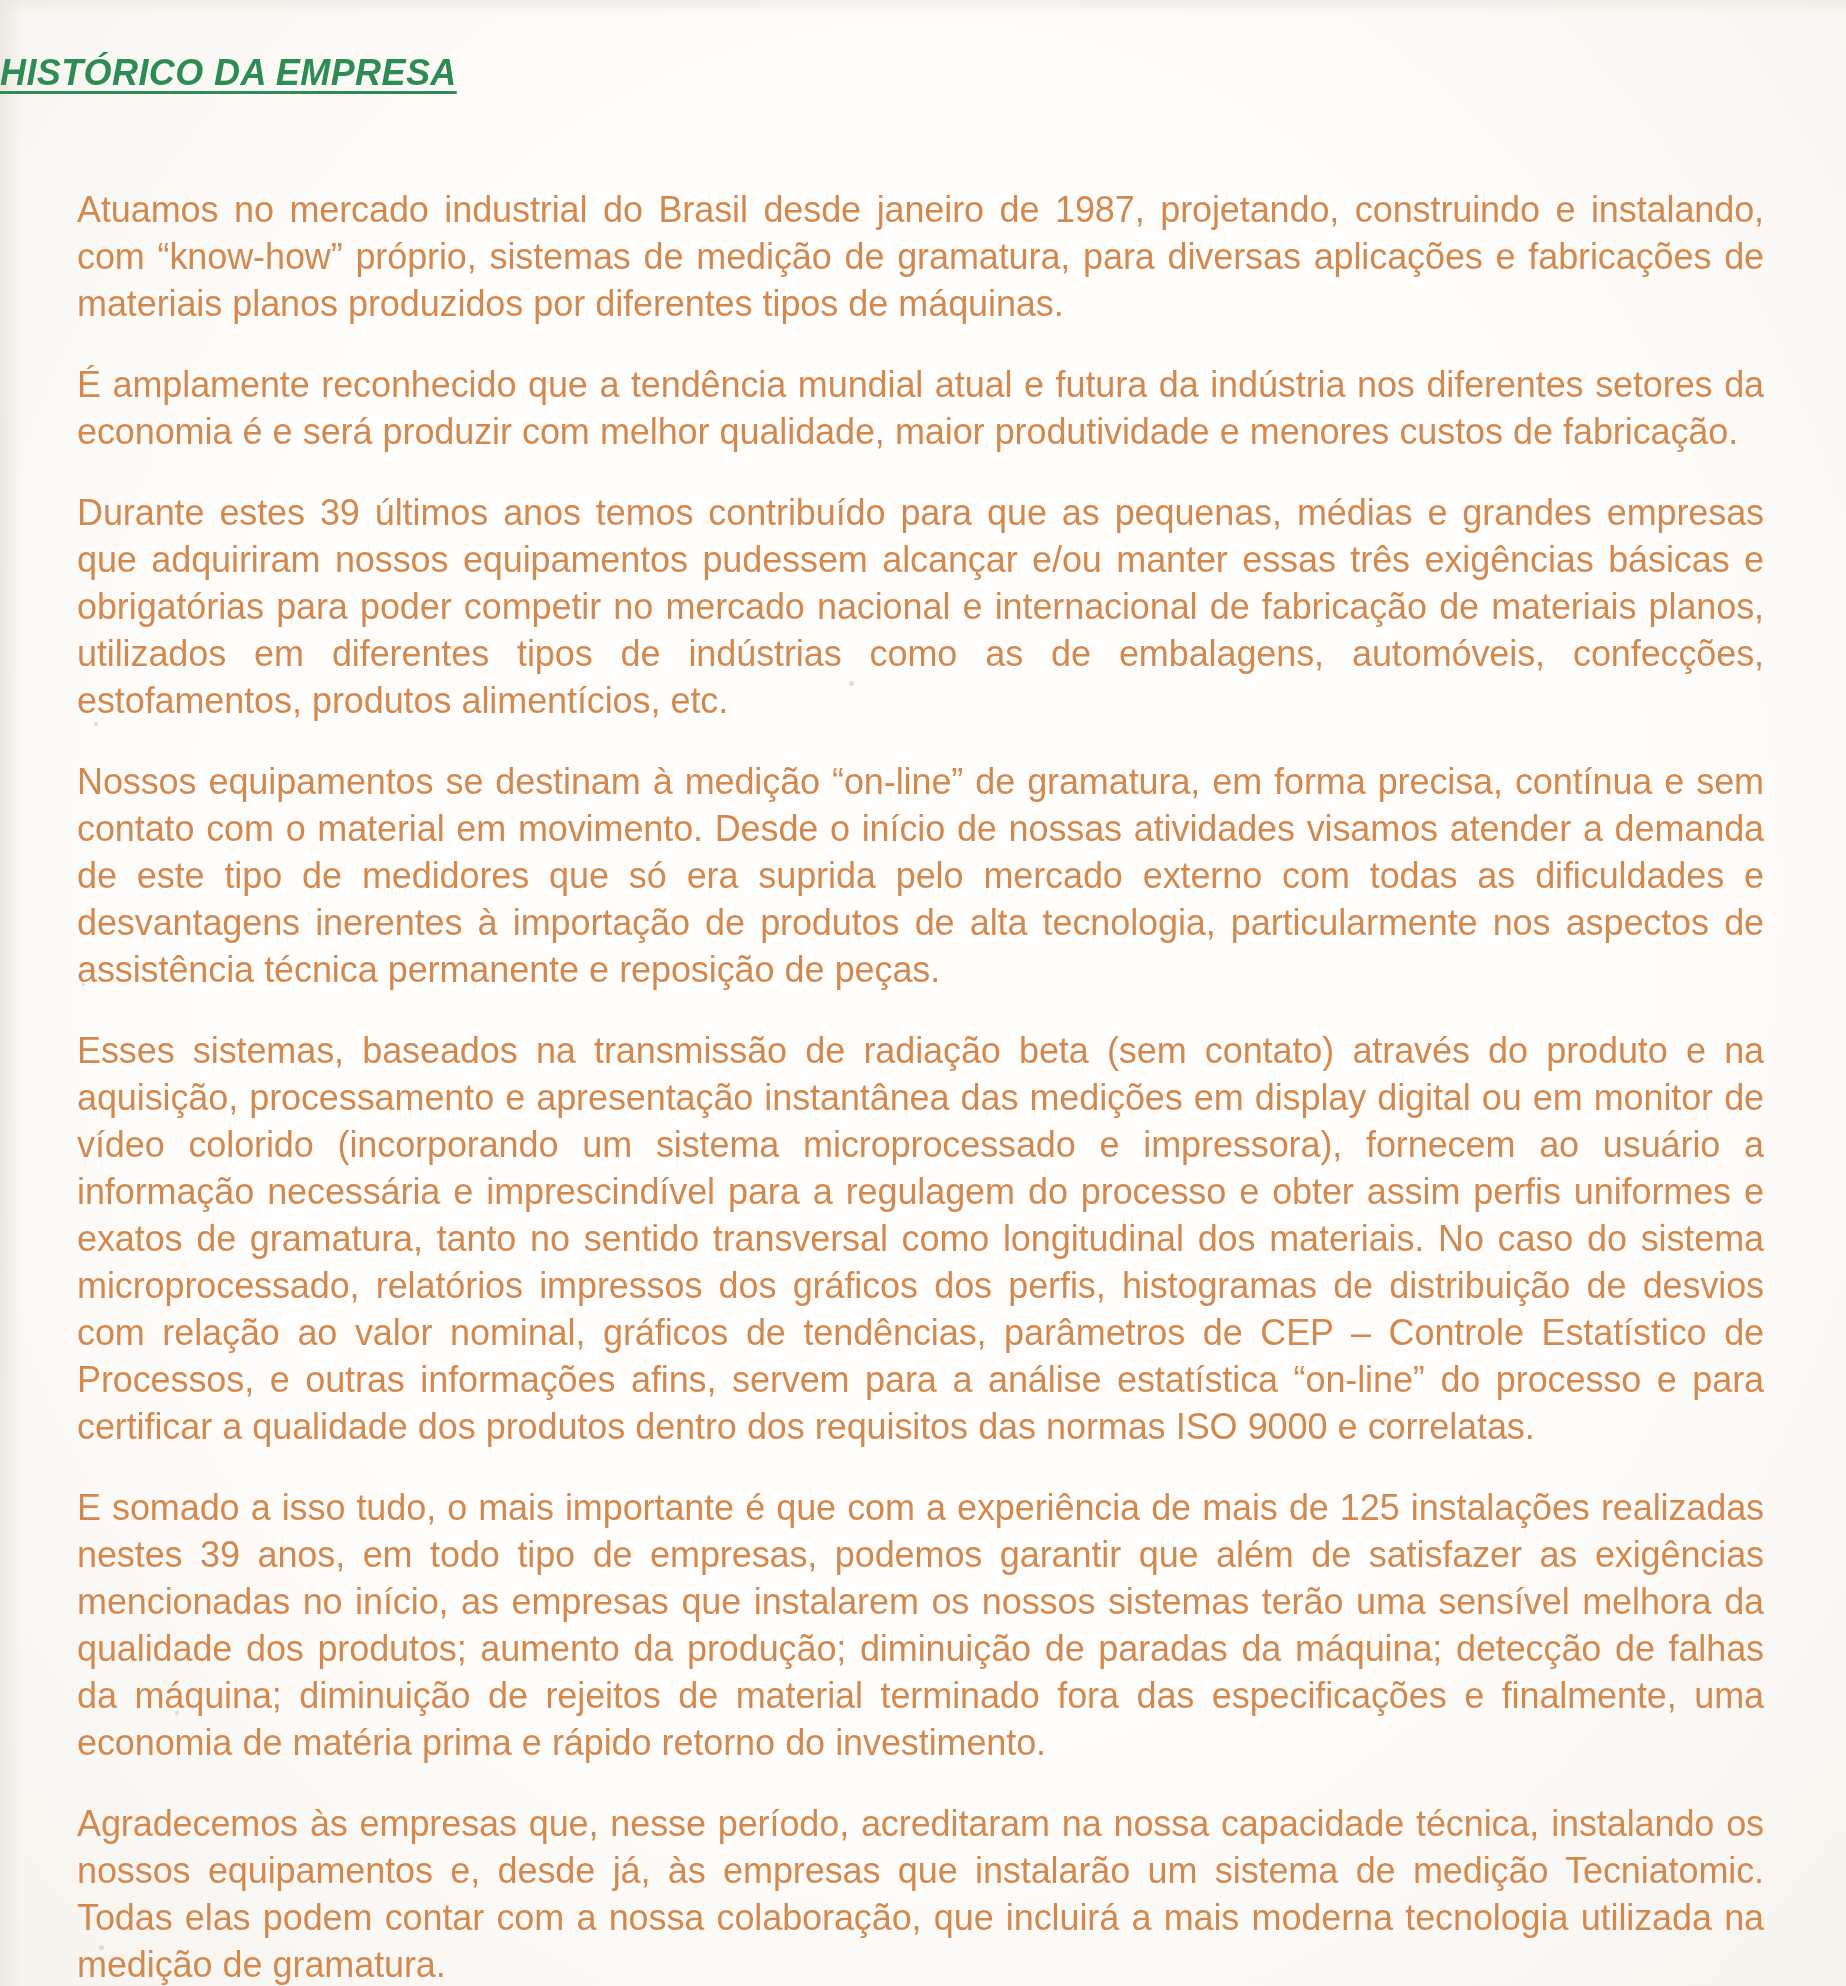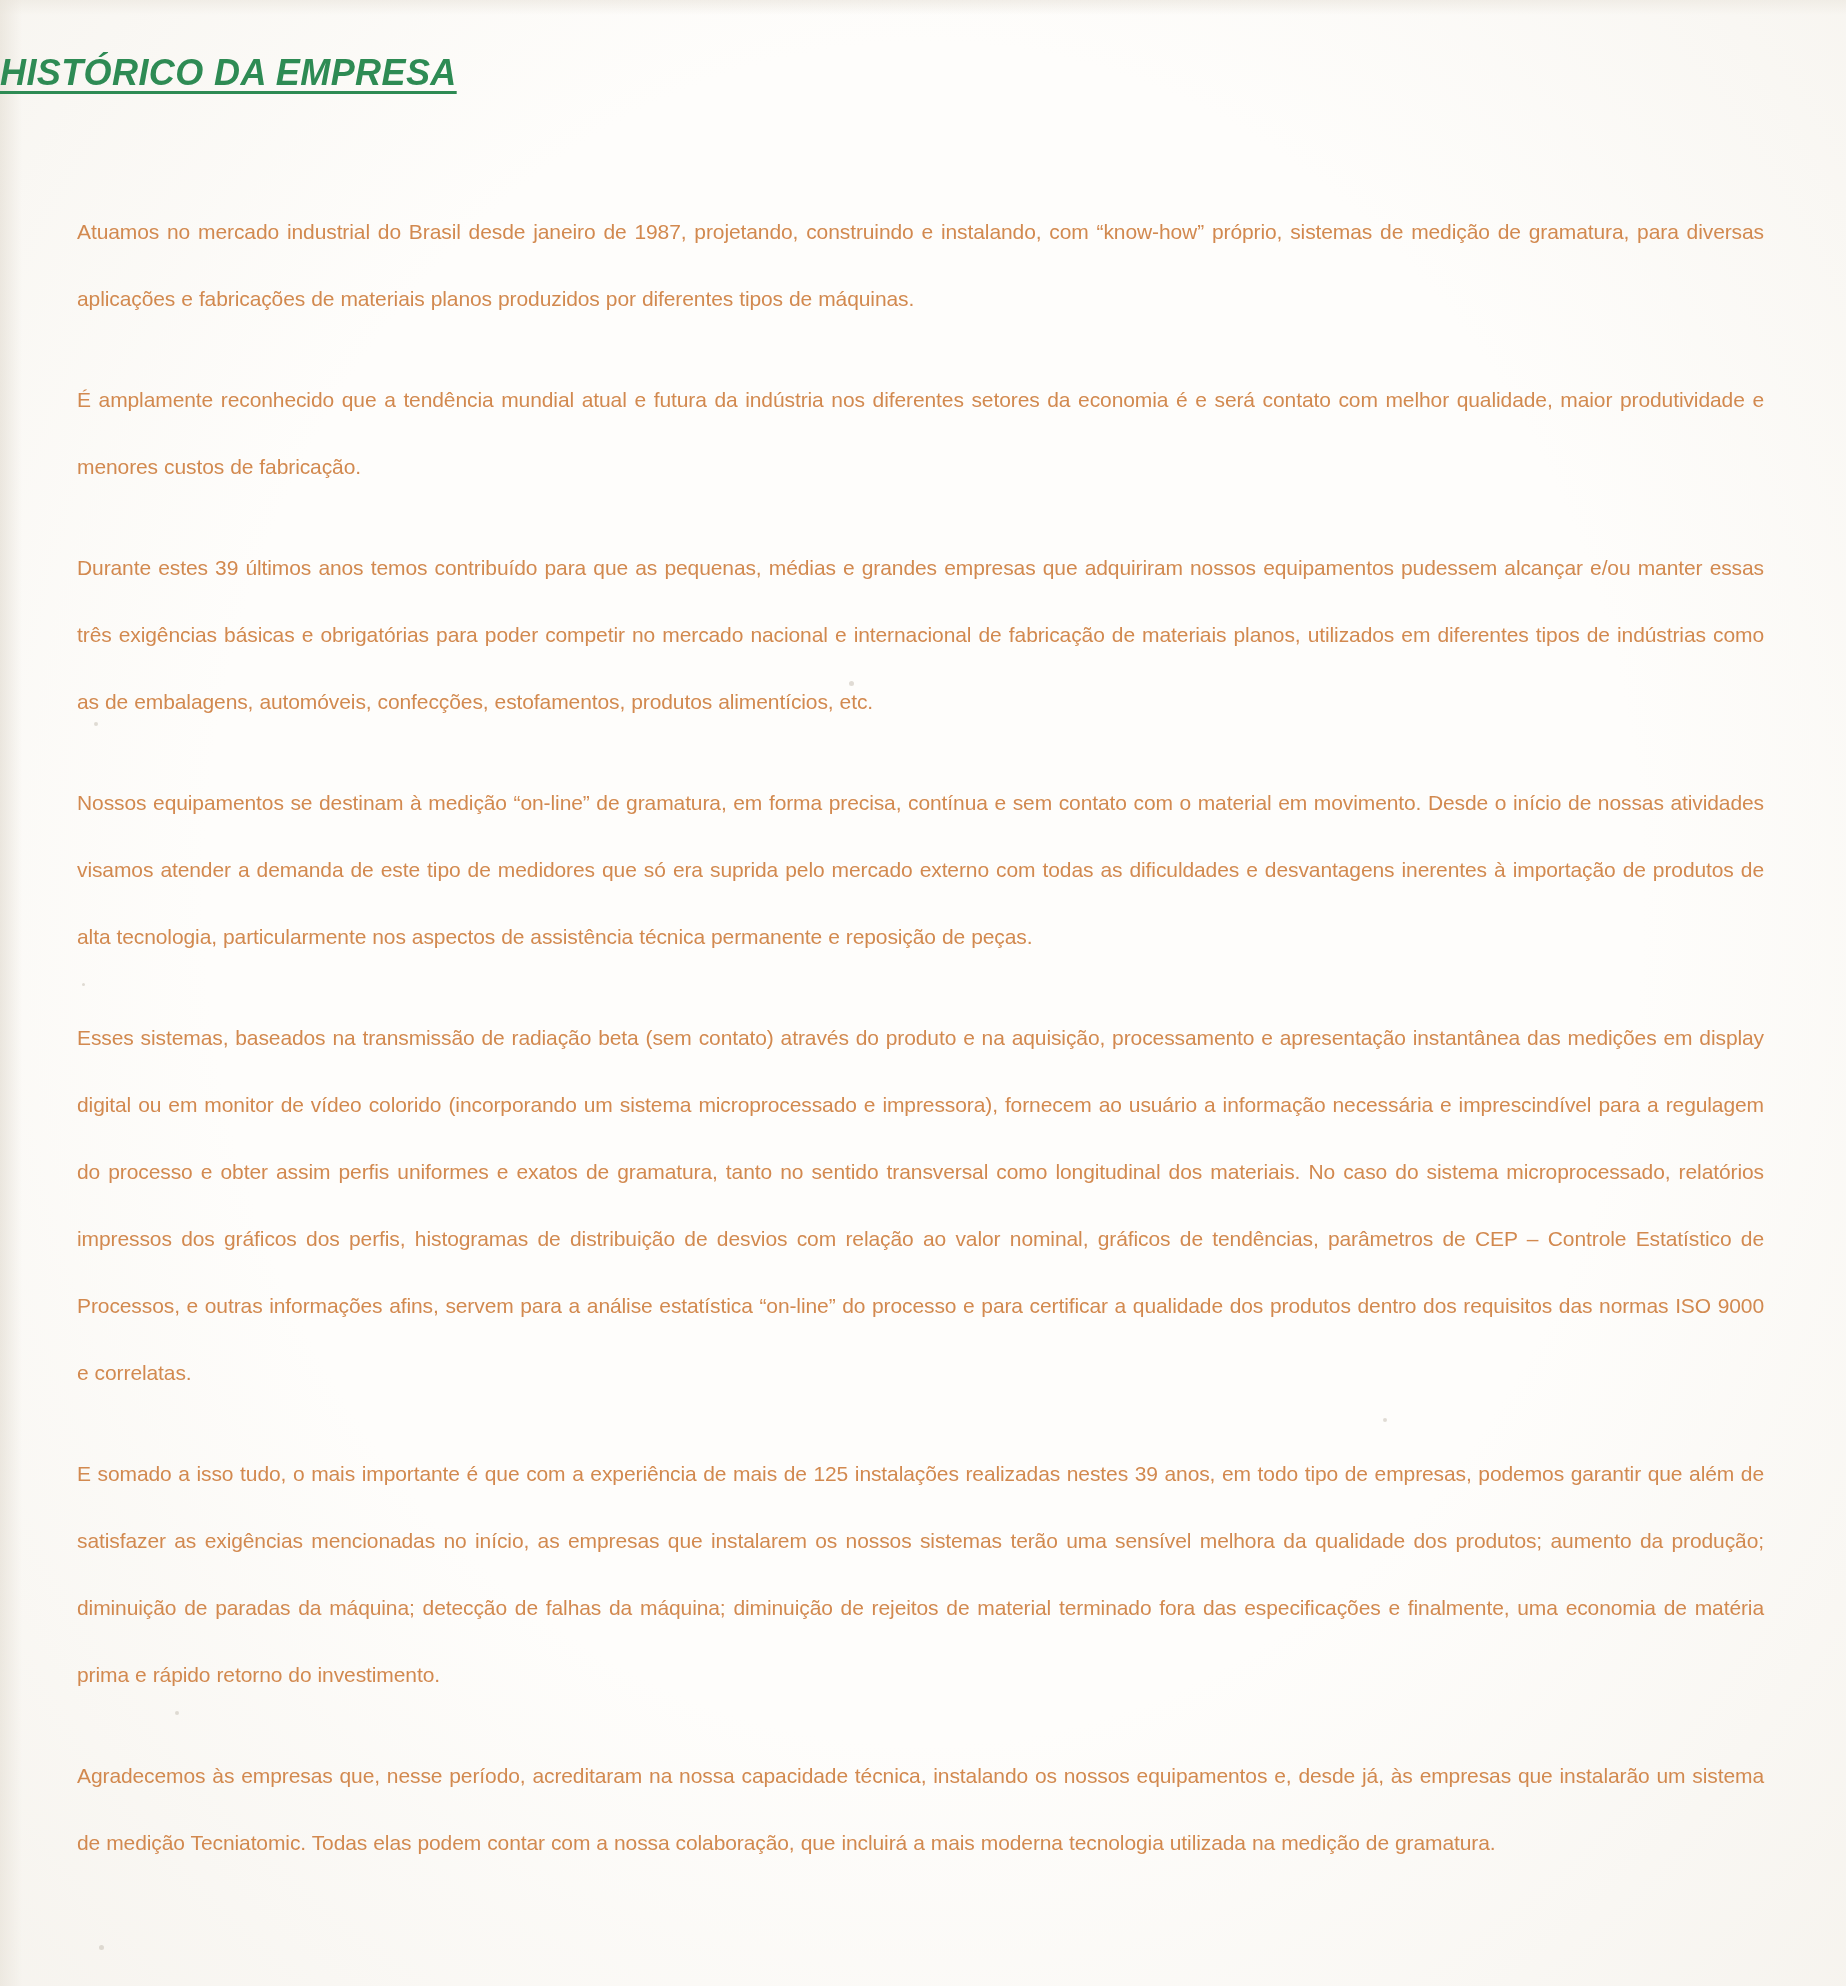--- a/index.html
+++ b/index.html
@@ -66,24 +66,24 @@
   }
 
   .body-col {
     position: absolute;
     left: 77px;
     top: 186px;
     width: 1687px;
     z-index: 4;
   }
   p.para {
-    margin: 12px 0 34px 0;
+    margin: 0 0 34px 0;
     font-family: "Liberation Sans", sans-serif;
-    font-size: 21px;
-    line-height: 67px;
+    font-size: 36px;
+    line-height: 47px;
     color: #d2894f;
     text-align: justify;
     text-justify: inter-word;
     letter-spacing: -0.1px;
     word-spacing: 0.3px;
     -webkit-font-smoothing: antialiased;
   }
   p.para:last-child { margin-bottom: 0; }
 
   
@@ -107,21 +107,21 @@
 
   <div class="scan-top-edge"></div>
   <div class="scan-left-edge"></div>
 
   <div class="title-wrap">
     <span class="doc-title">HISTÓRICO DA EMPRESA</span>
   </div>
 
   <div class="body-col">
     <p class="para">Atuamos no mercado industrial do Brasil desde janeiro de 1987, projetando, construindo e instalando, com “know-how” próprio, sistemas de medição de gramatura, para diversas aplicações e fabricações de materiais planos produzidos por diferentes tipos de máquinas.</p>
-    <p class="para">É amplamente reconhecido que a tendência mundial atual e futura da indústria nos diferentes setores da economia é e será contato com melhor qualidade, maior produtividade e menores custos de fabricação.</p>
+    <p class="para">É amplamente reconhecido que a tendência mundial atual e futura da indústria nos diferentes setores da economia é e será produzir com melhor qualidade, maior produtividade e menores custos de fabricação.</p>
     <p class="para">Durante estes 39 últimos anos temos contribuído para que as pequenas, médias e grandes empresas que adquiriram nossos equipamentos pudessem alcançar e/ou manter essas três exigências básicas e obrigatórias para poder competir no mercado nacional e internacional de fabricação de materiais planos, utilizados em diferentes tipos de indústrias como as de embalagens, automóveis, confecções, estofamentos, produtos alimentícios, etc.</p>
     <p class="para">Nossos equipamentos se destinam à medição “on-line” de gramatura, em forma precisa, contínua e sem contato com o material em movimento. Desde o início de nossas atividades visamos atender a demanda de este tipo de medidores que só era suprida pelo mercado externo com todas as dificuldades e desvantagens inerentes à importação de produtos de alta tecnologia, particularmente nos aspectos de assistência técnica permanente e reposição de peças.</p>
     <p class="para">Esses sistemas, baseados na transmissão de radiação beta (sem contato) através do produto e na aquisição, processamento e apresentação instantânea das medições em display digital ou em monitor de vídeo colorido (incorporando um sistema microprocessado e impressora), fornecem ao usuário a informação necessária e imprescindível para a regulagem do processo e obter assim perfis uniformes e exatos de gramatura, tanto no sentido transversal como longitudinal dos materiais. No caso do sistema microprocessado, relatórios impressos dos gráficos dos perfis, histogramas de distribuição de desvios com relação ao valor nominal, gráficos de tendências, parâmetros de CEP – Controle Estatístico de Processos, e outras informações afins, servem para a análise estatística “on-line” do processo e para certificar a qualidade dos produtos dentro dos requisitos das normas ISO 9000 e correlatas.</p>
     <p class="para">E somado a isso tudo, o mais importante é que com a experiência de mais de 125 instalações realizadas nestes 39 anos, em todo tipo de empresas, podemos garantir que além de satisfazer as exigências mencionadas no início, as empresas que instalarem os nossos sistemas terão uma sensível melhora da qualidade dos produtos; aumento da produção; diminuição de paradas da máquina; detecção de falhas da máquina; diminuição de rejeitos de material terminado fora das especificações e finalmente, uma economia de matéria prima e rápido retorno do investimento.</p>
     <p class="para">Agradecemos às empresas que, nesse período, acreditaram na nossa capacidade técnica, instalando os nossos equipamentos e, desde já, às empresas que instalarão um sistema de medição Tecniatomic. Todas elas podem contar com a nossa colaboração, que incluirá a mais moderna tecnologia utilizada na medição de gramatura.</p>
   </div>
 
   <span class="speck" style="left:94px;top:722px;width:4.2px;height:4.2px;"></span>
   <span class="speck" style="left:849px;top:681px;width:5px;height:5px;"></span>
   <span class="speck" style="left:82px;top:983px;width:3.4px;height:3.4px;"></span>

